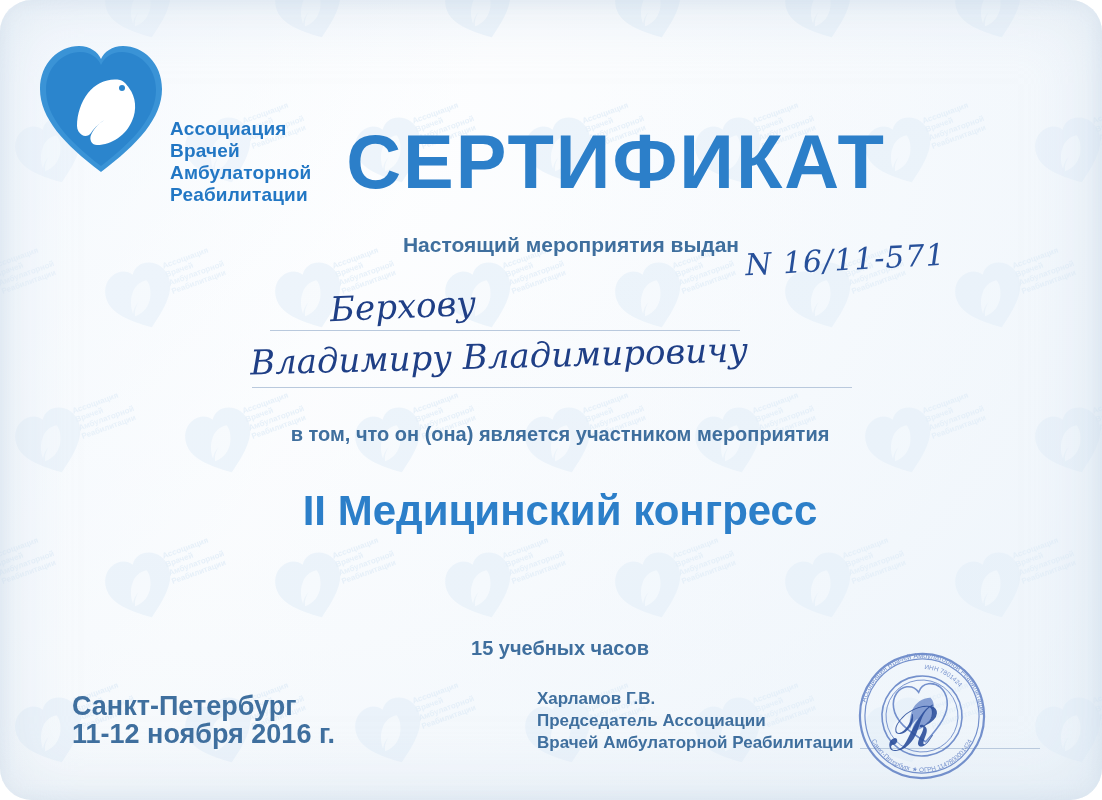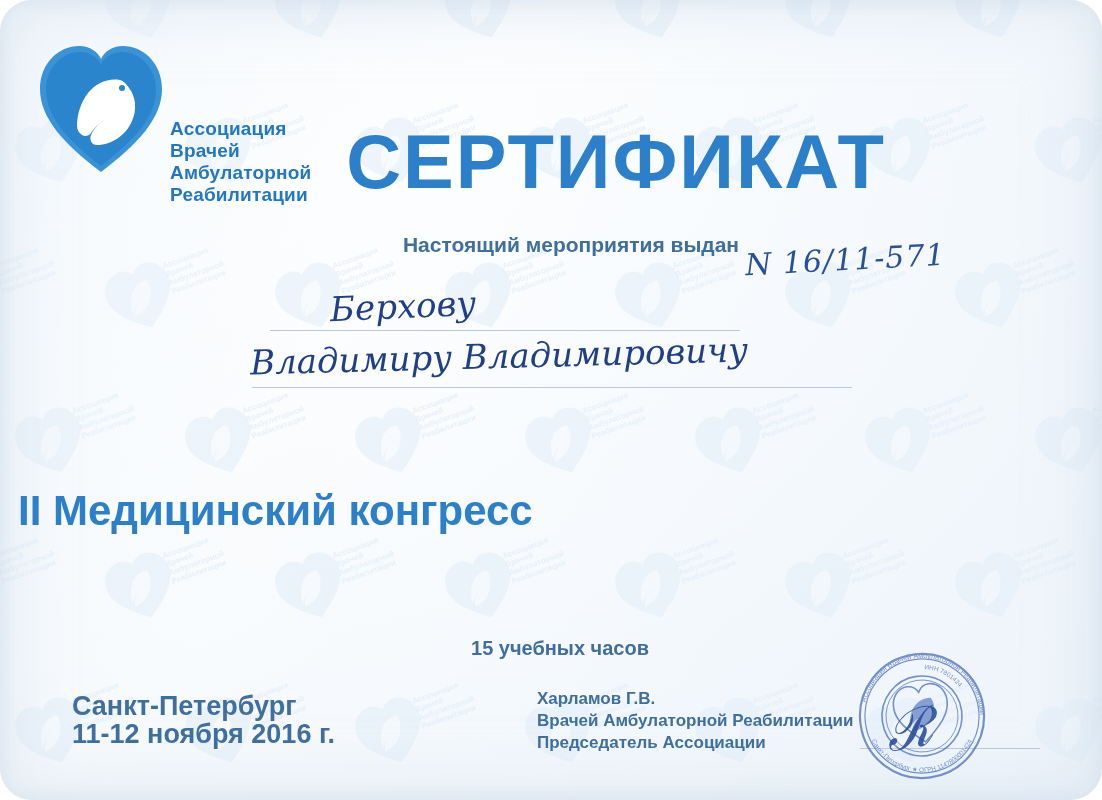--- a/index.html
+++ b/index.html
@@ -168,20 +168,21 @@
     box-sizing: border-box;
     font-size: 20px;
     color: #3f6f9e;
     font-weight: bold;
   }
   .event-line-1 {
     position: absolute;
     top: 487px;
     left: 0;
     width: 100%;
+    text-align: center;
     padding-left: 18px;
     box-sizing: border-box;
     font-size: 42px;
     color: #2c7fc9;
     font-weight: bold;
   }
   .event-line-2 {
     position: absolute;
     top: 540px;
     left: 0;
@@ -780,33 +781,34 @@
   <div class="title">СЕРТИФИКАТ</div>
 
   <div class="issued-to">Настоящий мероприятия выдан</div>
   <div class="cert-number">N 16/11-571</div>
 
   <div class="name-line-1">Берхову</div>
   <div class="rule rule-1"></div>
   <div class="name-line-2">Владимиру Владимировичу</div>
   <div class="rule rule-2"></div>
 
+  <div class="participant-line">в том, что он (она) является участником мероприятия</div>
 
   <div class="event-line-1">II Медицинский конгресс</div>
   <div class="hours">15 учебных часов</div>
 
   <div class="place-block">
     <div>Санкт-Петербург</div>
     <div>11-12 ноября 2016 г.</div>
   </div>
 
   <div class="signer-block">
     <div>Харламов Г.В.</div>
+    <div>Председатель Ассоциации</div>
     <div>Врачей Амбулаторной Реабилитации</div>
-    <div>Председатель Ассоциации</div>
   </div>
 
   <div class="sign-rule"></div>
 
   <div class="stamp">
     <svg viewBox="0 0 138 138" width="138" height="138" aria-hidden="true">
       <defs>
         <path id="outerArc" d="M 69,69 m -58,0 a 58,58 0 1,1 116,0 a 58,58 0 1,1 -116,0"></path>
         <path id="innerArc" d="M 69,69 m -47,0 a 47,47 0 1,1 94,0 a 47,47 0 1,1 -94,0"></path>
         <path id="bottomArc" d="M 13,69 a 56,56 0 0,0 112,0"></path>

